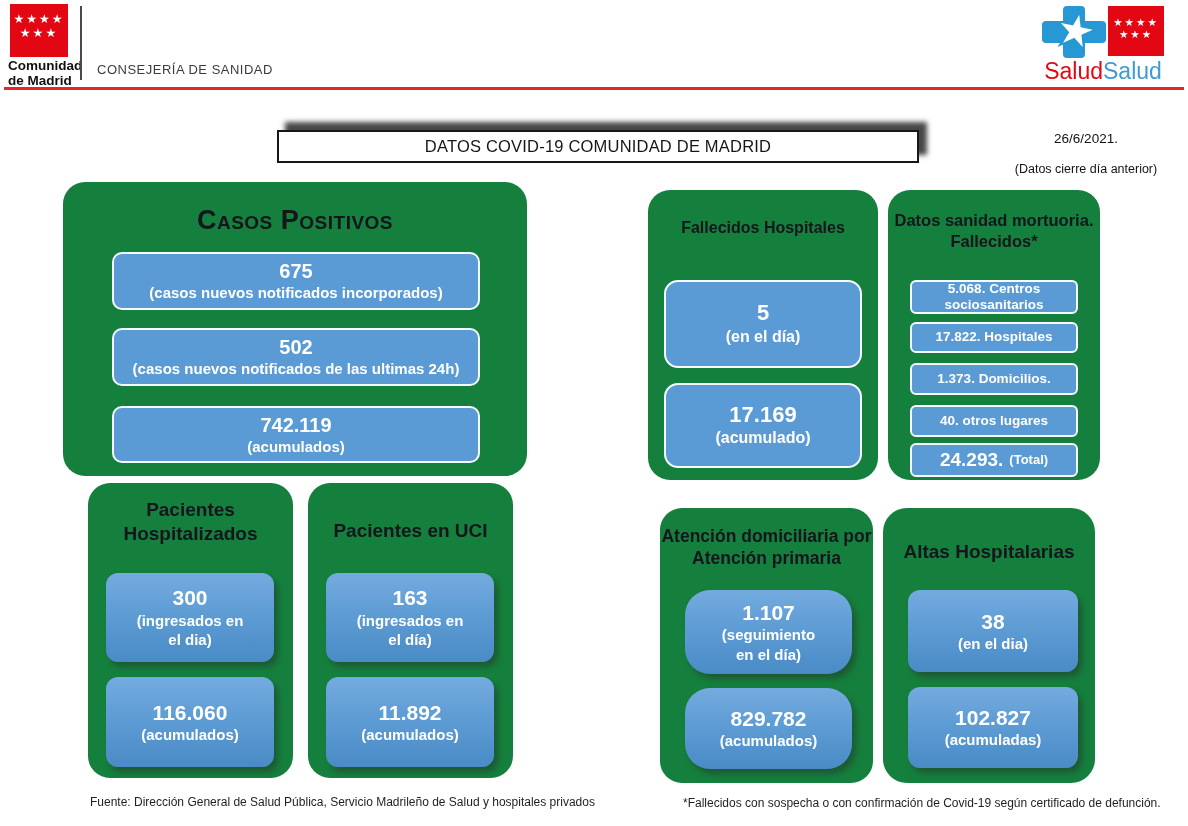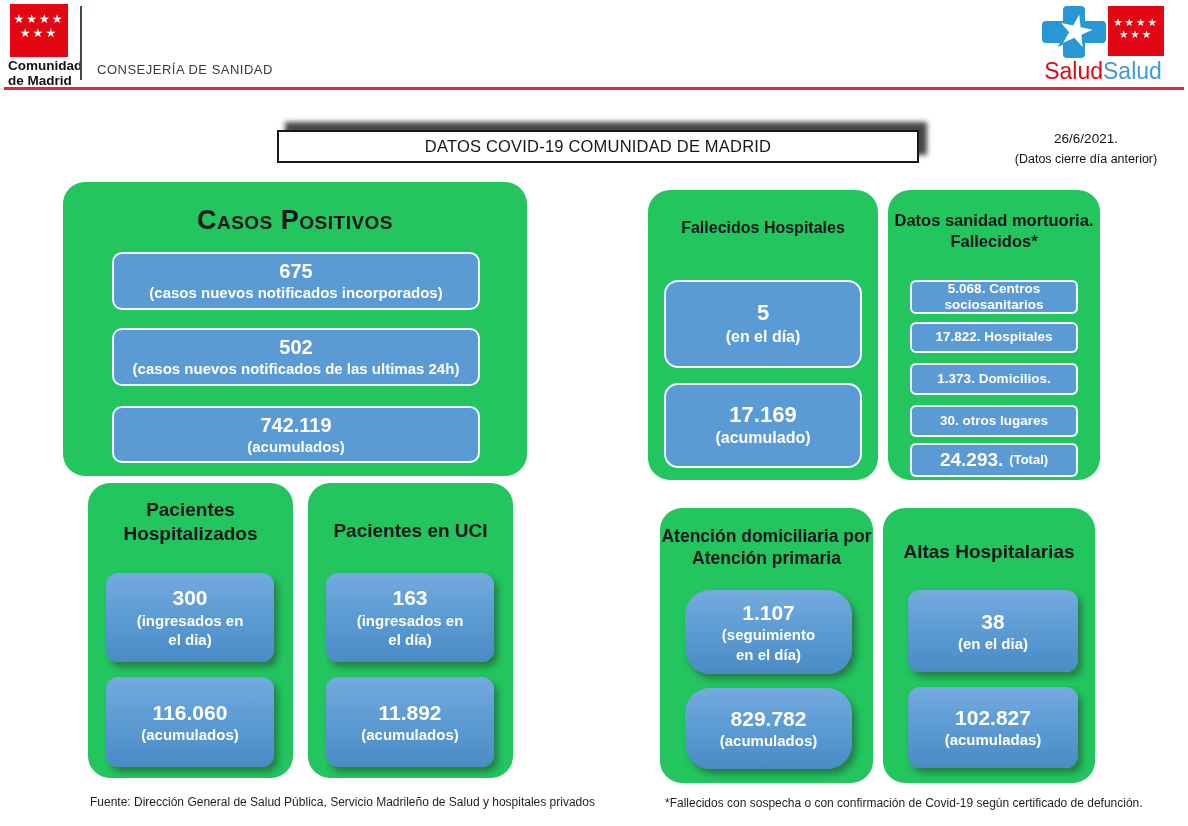--- a/index.html
+++ b/index.html
@@ -32,23 +32,23 @@
   #red-rule{position:absolute;left:4px;top:87px;width:1180px;height:3px;background:#e8252b;}
   
   #title-box{
     position:absolute;left:255px;top:130px;width:638px;height:29px;background:#fff;
     border:2px solid #161616;box-shadow:8px -8px 5px rgba(0,0,0,.72);
     display:flex;align-items:center;justify-content:center;
     font-size:16.5px;font-weight:normal;color:#161616;letter-spacing:.2px;margin-left:22px;
   }
   #date-block{position:absolute;left:998px;top:131px;width:176px;text-align:center;color:#121212;}
   #date-line{font-size:13.5px;}
-  #date-note{font-size:12.5px;margin-top:6px;}
-  
-  .card{position:absolute;background:#22c55e;border-radius:22px;}
+  #date-note{font-size:12.5px;margin-top:16px;}
+  
+  .card{position:absolute;background:#15803d;border-radius:22px;}
   .card-title{
     position:absolute;left:0;right:0;text-align:center;font-weight:bold;color:#15151c;
     white-space:pre-line;line-height:1.25;margin:0;
   }
   .flat-box{
     position:absolute;background:#5b9bd5;border:2px solid #f7fafd;border-radius:10px;
     color:#fff;display:flex;flex-direction:column;align-items:center;justify-content:center;
     text-align:center;box-sizing:border-box;
   }
   .grad-box{
@@ -104,31 +104,31 @@
   #mort-total .total-label{font-size:13px;}
   
   #card-atencion{left:660px;top:508px;width:213px;height:275px;}
   #card-atencion .card-title{top:18px;font-size:17.5px;}
   #card-atencion .grad-box{left:25px;width:167px;border-radius:25px;}
   #card-atencion .b1{top:82px;height:84px;}
   #card-atencion .b2{top:180px;height:81px;}
   #card-atencion .box-value{font-size:21px;}
   #card-atencion .box-label{font-size:15px;}
   
-  #card-altas{left:883px;top:508px;width:212px;height:275px;}
+  #card-altas{left:883px;top:508px;width:212px;height:275px;border-radius:24px;}
   #card-altas .card-title{top:32px;font-size:19px;}
   #card-altas .grad-box{left:25px;width:170px;}
   #card-altas .b1{top:82px;height:82px;}
   #card-altas .b2{top:179px;height:81px;}
   #card-altas .box-value{font-size:21px;}
   #card-altas .box-label{font-size:15px;}
   
   .footnote{position:absolute;font-size:12px;color:#1f1f1f;}
   #footer-source{left:90px;top:795px;}
-  #footer-note{left:665px;top:796px;}
+  #footer-note{left:683px;top:796px;}
 </style>
 </head>
 <body>
 
 <div class="flag" id="flag-left">
   <div class="flag-stars">★★★★</div>
   <div class="flag-stars">★★★</div>
 </div>
 <div id="brand-name">
   <div>Comunidad</div>
@@ -214,21 +214,21 @@
   </div>
 </section>
 
 <section class="card" id="card-mortuoria">
   <h2 class="card-title">Datos sanidad mortuoria.
 Fallecidos*</h2>
   <div class="mort-row" id="mort-r1">5.068. Centros
 sociosanitarios</div>
   <div class="mort-row" id="mort-r2">17.822. Hospitales</div>
   <div class="mort-row" id="mort-r3">1.373. Domicilios.</div>
-  <div class="mort-row" id="mort-r4">30. otros lugares</div>
+  <div class="mort-row" id="mort-r4">40. otros lugares</div>
   <div class="mort-row" id="mort-total">
     <span class="total-value">24.293.</span>
     <span class="total-label">(Total)</span>
   </div>
 </section>
 
 <section class="card" id="card-atencion">
   <h2 class="card-title">Atención domiciliaria por
 Atención primaria</h2>
   <div class="grad-box b1">

